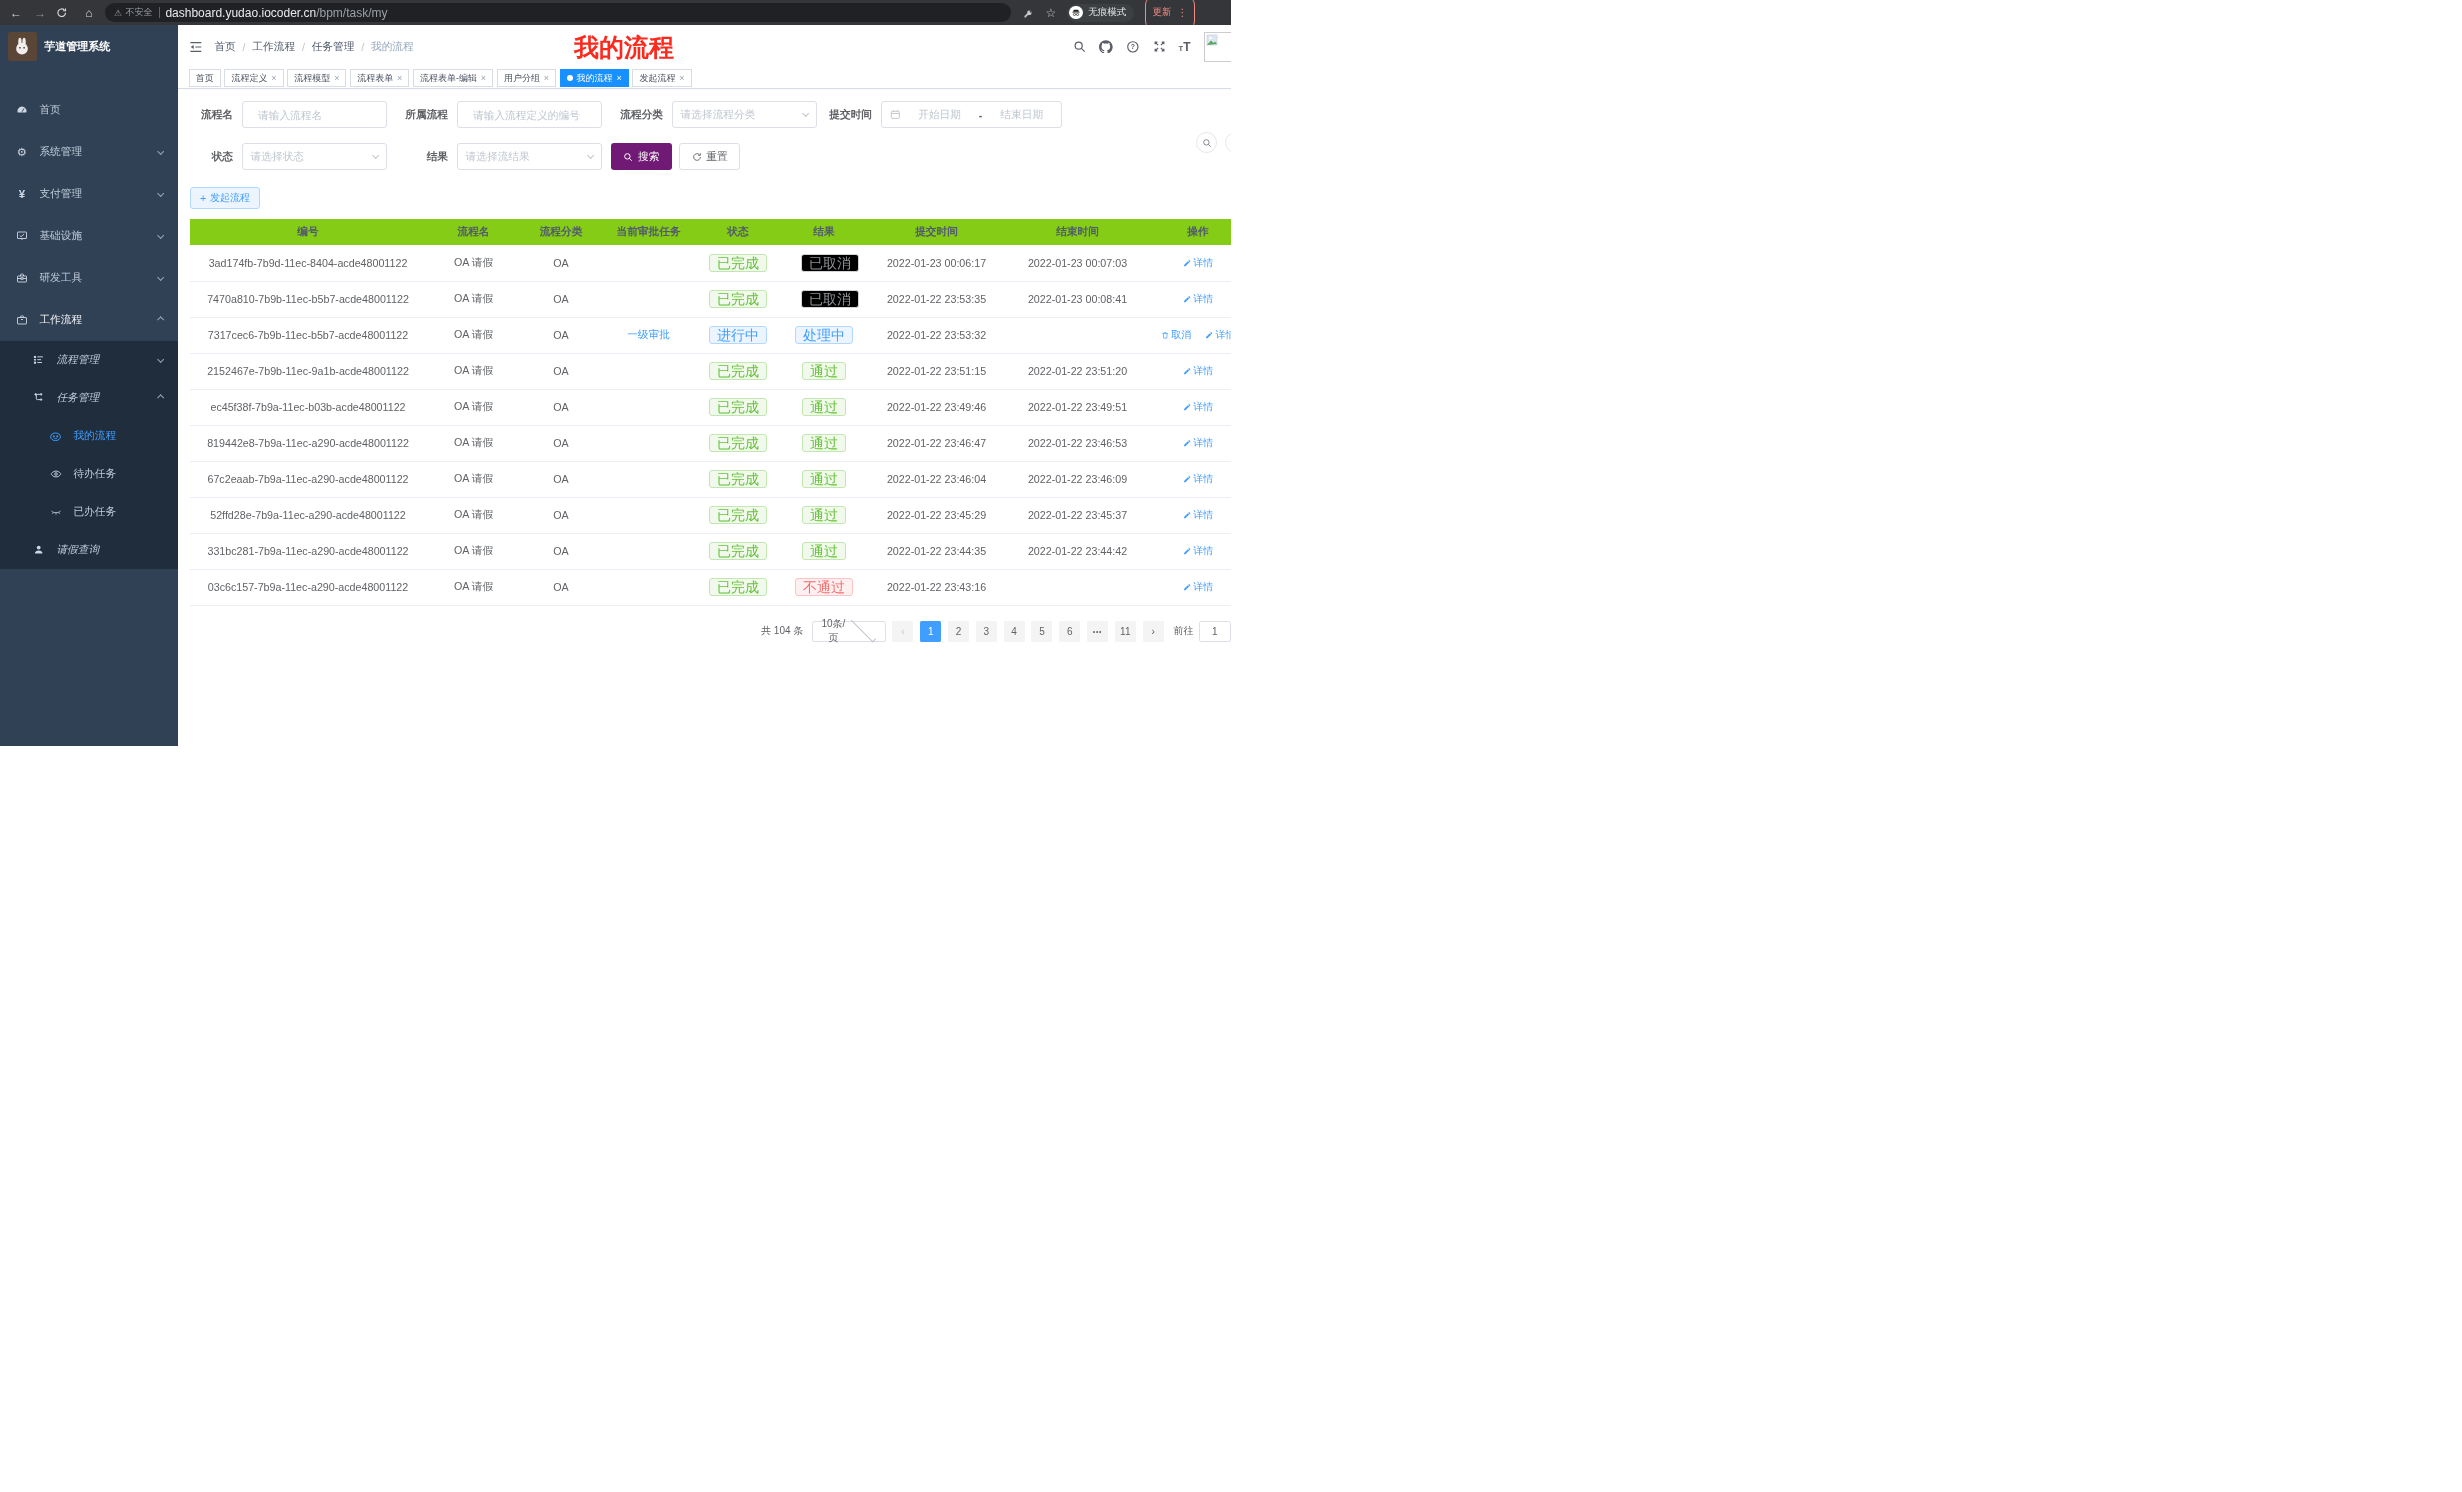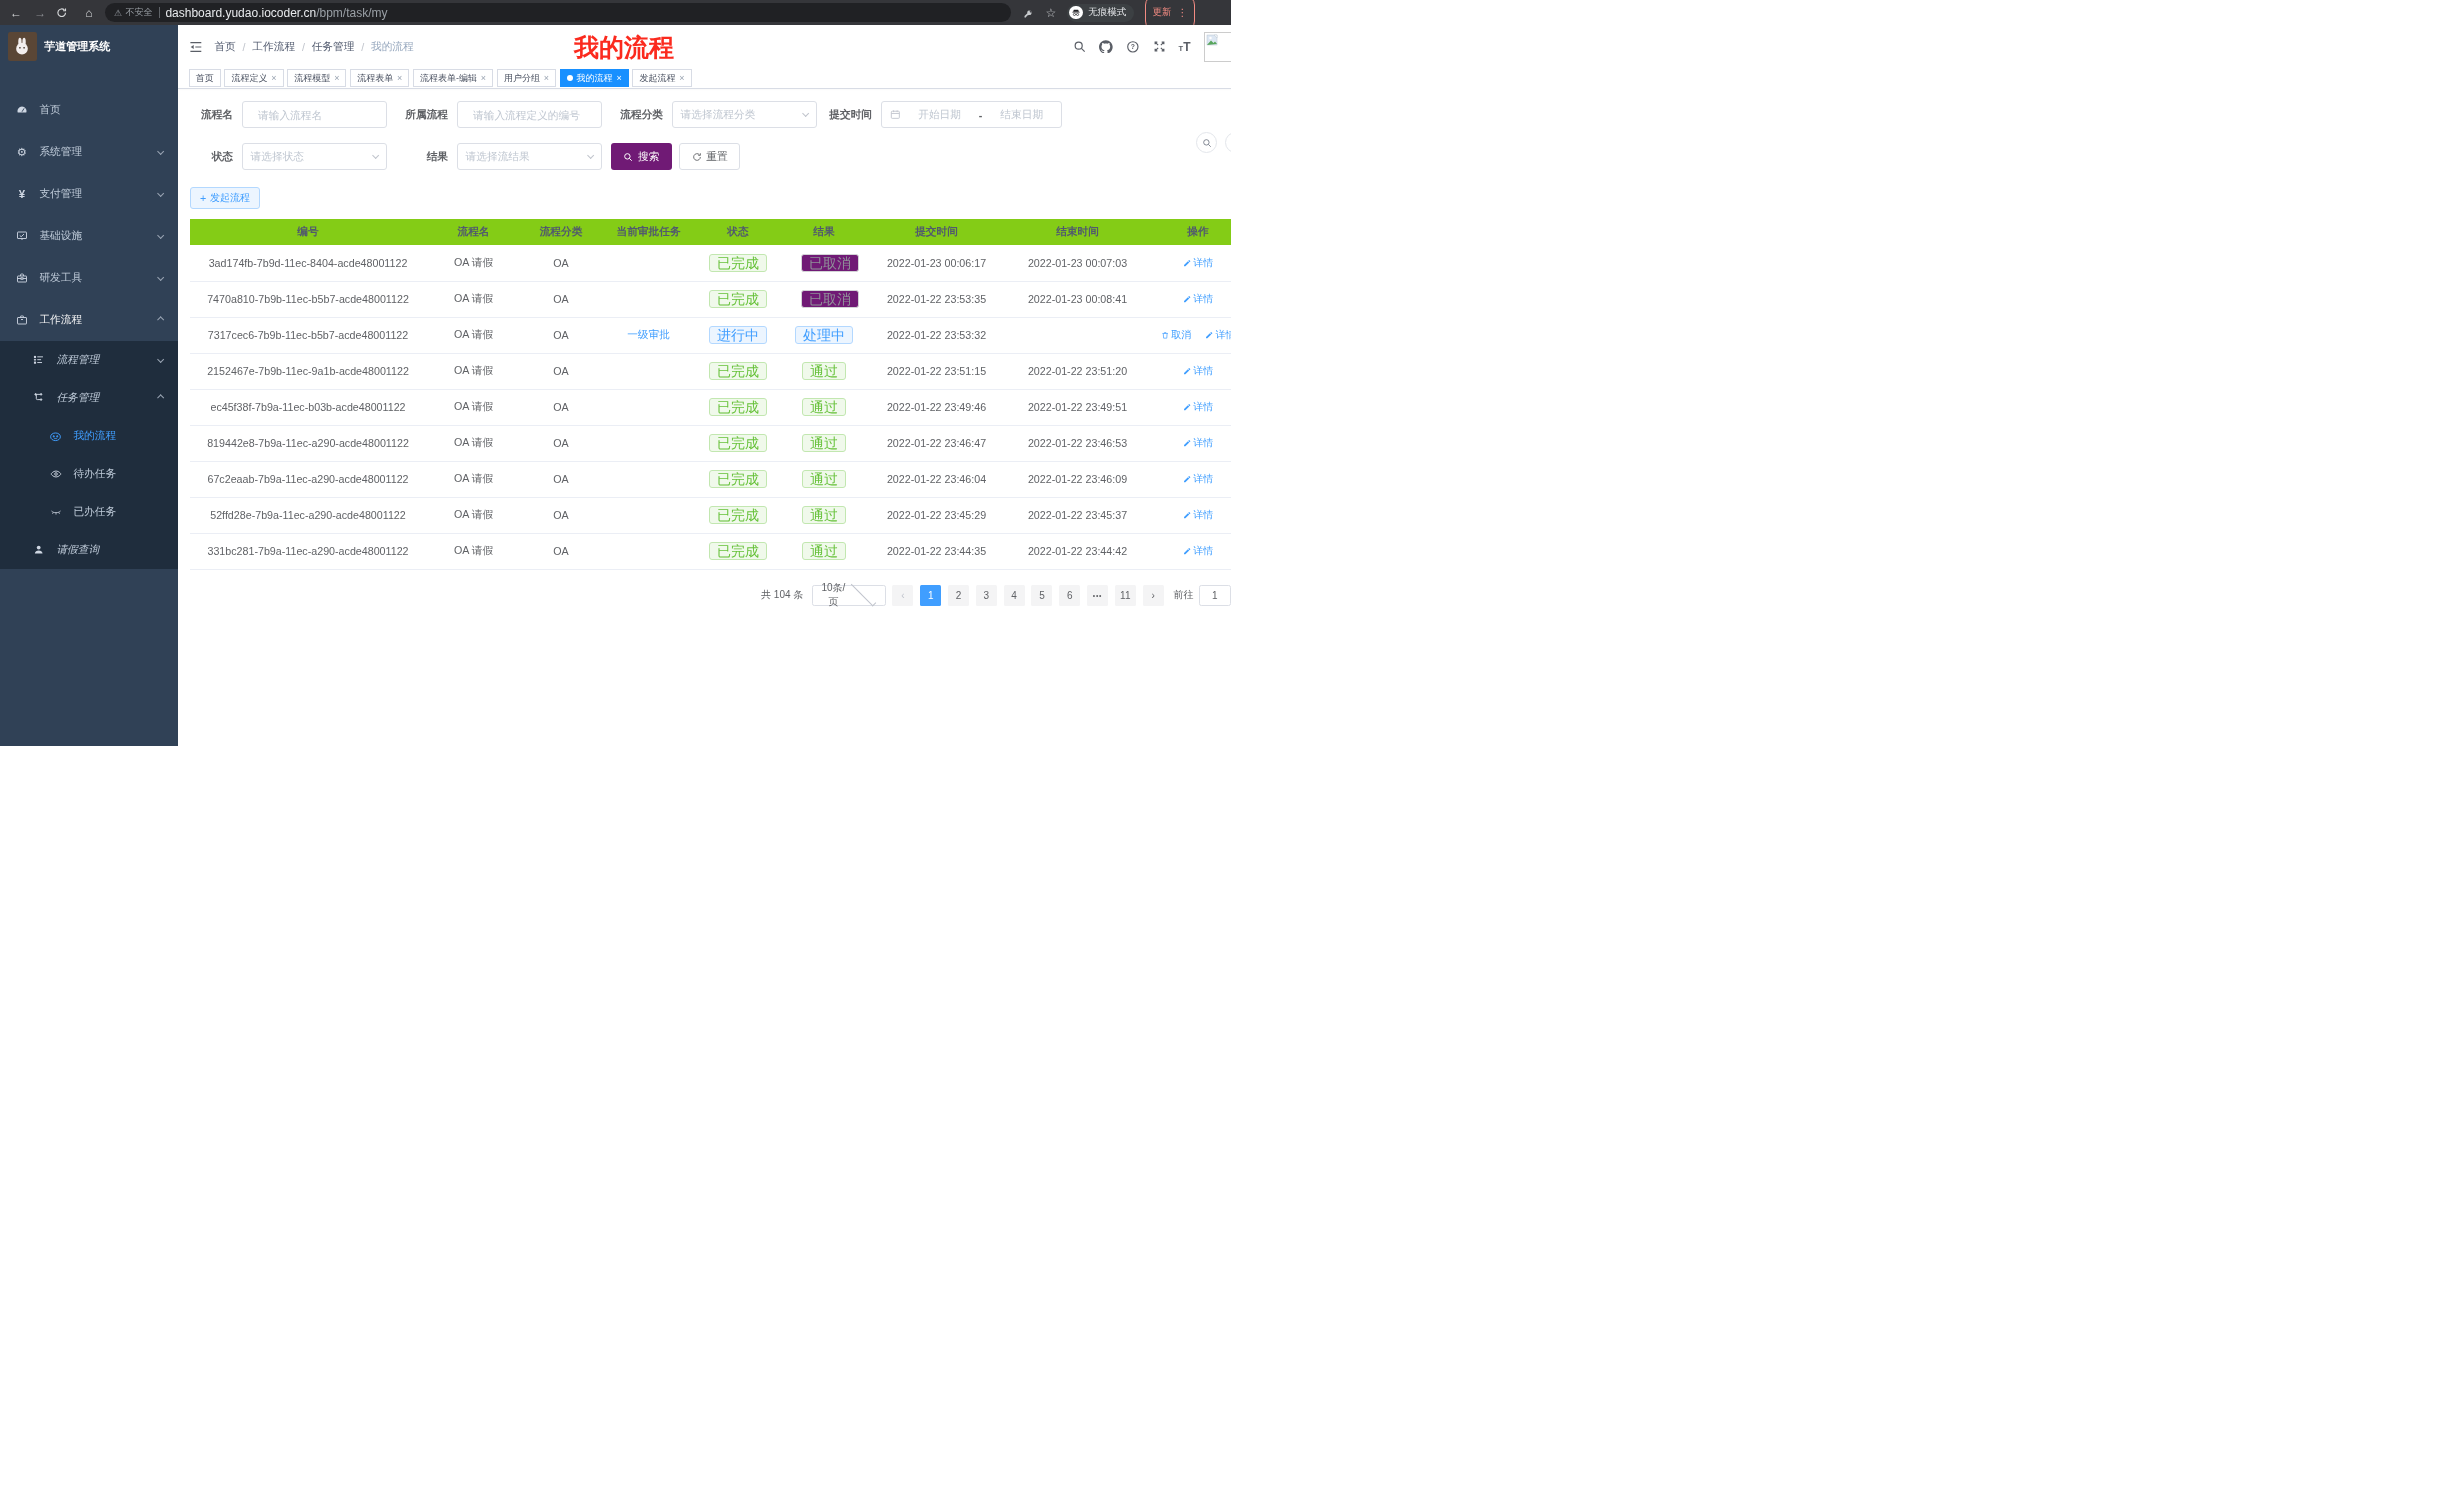--- a/index.html
+++ b/index.html
@@ -91,21 +91,21 @@
   .create-btn { height:22px; background:#ecf5ff; border:0.8px solid #b3d8ff; color:#409eff; border-radius:3px; display:inline-flex; align-items:center; gap:3.8px; padding:0 9px; font-size:10px; cursor:pointer; margin-top:1.5px; }
   .create-btn .plus { font-size:10.7px; }
   .tools { position:absolute; right:12px; top:43px; display:flex; gap:7.6px; }
   .tool-circle { width:21px; height:21px; border:0.8px solid #e3e6eb; border-radius:50%; display:flex; align-items:center; justify-content:center; color:#6b7280; cursor:pointer; background:#fff; }
 
   table { width:100%; border-collapse:collapse; table-layout:fixed; margin-top:10.7px; font-size:10.7px; }
   thead th { background:#84cc16; color:#515a6e; font-weight:bold; height:26px; }
   tbody td { height:36px; border-bottom:0.8px solid #ebeef5; text-align:center; color:#606266; overflow:hidden; white-space:nowrap; }
   .tag { display:inline-block; padding:0 6.8px; height:18px; line-height:16.7px; border:0.8px solid; border-radius:3px; font-size:14px; }
   .tag-success { color:#67c23a; background:#f0f9eb; border-color:#c2e7b0; }
-  .tag-info { color:#909399; background:#701a75; border-color:#d3d4d6;margin-left:12px; }
+  .tag-info { color:#909399; background:#000000; border-color:#d3d4d6;margin-left:12px; }
   .tag-primary { color:#409eff; background:#ecf5ff; border-color:#b3d8ff; }
   .tag-danger { color:#f56c6c; background:#fef0f0; border-color:#fbc4c4; }
   .lnk { color:#409eff; cursor:pointer; text-decoration:none; }
   .act { color:#409eff; cursor:pointer; font-size:10px; display:inline-flex; align-items:center; gap:2.3px; margin:0 5.3px; text-decoration:none; }
 
   .pager { display:flex; align-items:center; justify-content:flex-end; margin-top:15px; gap:6.8px; color:#606266; font-size:10px; }
   .pg-total { margin-right:1.5px; }
   .pg-size { width:74px; height:21px; border:0.8px solid #dcdfe6; border-radius:2.3px; display:flex; align-items:center; padding:0 6px; cursor:pointer; background:#fff; }
   .pg-size span { flex:1; text-align:center; }
   .pg-btn { min-width:21px; height:21px; background:#f4f4f5; border-radius:1.5px; display:flex; align-items:center; justify-content:center; color:#606266; font-size:10px; cursor:pointer; padding:0 3px; }
@@ -645,20 +645,36 @@
             <td><span class="tag tag-success">通过</span></td>
             <td>2022-01-22 23:44:35</td>
             <td>2022-01-22 23:44:42</td>
             <td><a class="act">
                   <svg width="8.4" height="8.4" viewBox="0 0 24 24" fill="#409eff">
                     <path d="M3 17.2V21h3.8L17.8 10 14 6.2 3 17.2zM20.7 7.1c.4-.4.4-1 0-1.4l-2.4-2.4c-.4-.4-1-.4-1.4 0L15 5.2 18.8 9l1.9-1.9z"></path>
                   </svg>
                   <span>详情</span>
                 </a></td>
           </tr>
+          <tr>
+            <td>03c6c157-7b9a-11ec-a290-acde48001122</td>
+            <td>OA 请假</td>
+            <td>OA</td>
+            <td></td>
+            <td><span class="tag tag-success">已完成</span></td>
+            <td><span class="tag tag-danger">不通过</span></td>
+            <td>2022-01-22 23:43:16</td>
+            <td></td>
+            <td><a class="act">
+                  <svg width="8.4" height="8.4" viewBox="0 0 24 24" fill="#409eff">
+                    <path d="M3 17.2V21h3.8L17.8 10 14 6.2 3 17.2zM20.7 7.1c.4-.4.4-1 0-1.4l-2.4-2.4c-.4-.4-1-.4-1.4 0L15 5.2 18.8 9l1.9-1.9z"></path>
+                  </svg>
+                  <span>详情</span>
+                </a></td>
+          </tr>
         </tbody>
       </table>
 
       
       <div class="pager">
         <span class="pg-total">共 104 条</span>
         <div class="pg-size">
           <span>10条/页</span>
           <span class="sel-chev"></span>
         </div>

